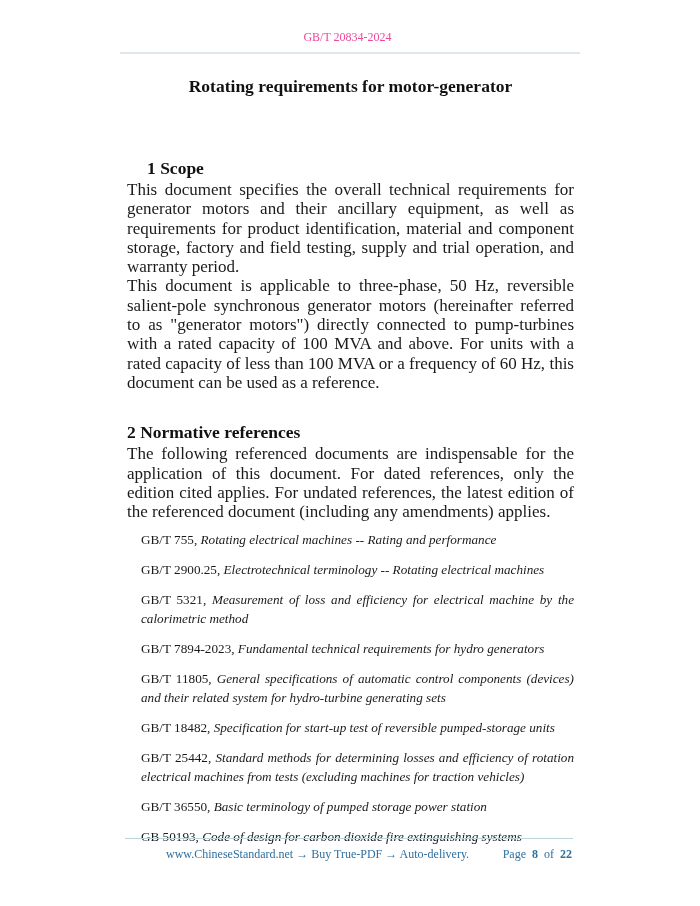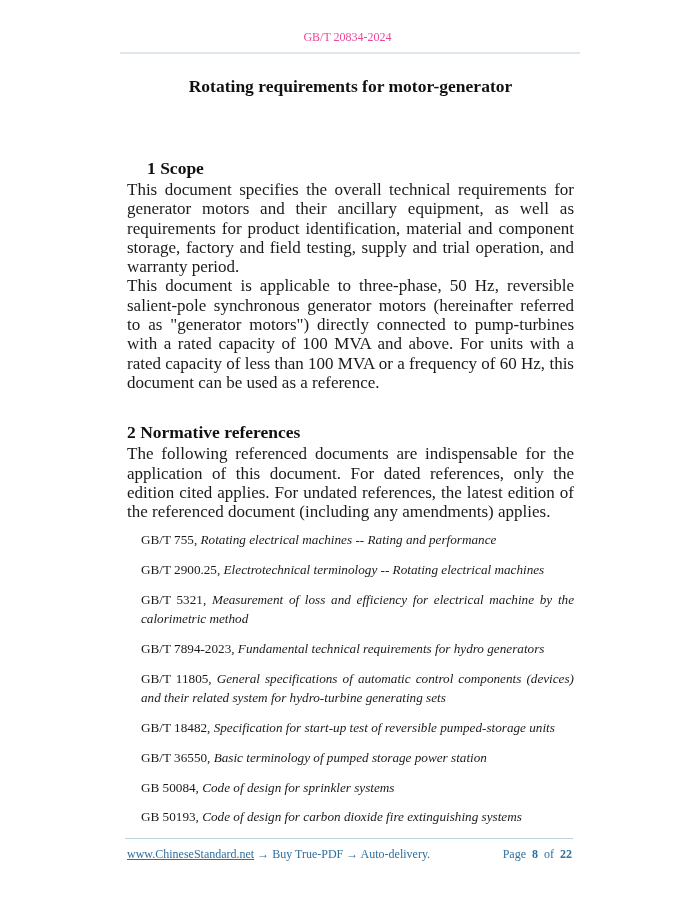--- a/index.html
+++ b/index.html
@@ -91,21 +91,21 @@
       top: 847px;
       left: 127px;
       width: 445px;
       font-size: 12px;
       color: #2e6f9e;
       display: flex;
       justify-content: space-between;
     }
     .footer a {
       color: #2e6f9e;
-      text-decoration: underline;
+      margin-left: 39px;
     }
     .footer .num {
       font-weight: bold;
     }
   </style>
 </head>
 <body>
 
 <div class="header">
   <span>GB/T 20834-2024</span>
@@ -122,22 +122,22 @@
   <h2 class="norm-heading">2 Normative references</h2>
   <p class="body p3">The following referenced documents are indispensable for the application of this document. For dated references, only the edition cited applies. For undated references, the latest edition of the referenced document (including any amendments) applies.</p>
 
   <ul class="refs">
     <li><span>GB/T 755,</span> <span class="ref-title">Rotating electrical machines -- Rating and performance</span></li>
     <li><span>GB/T 2900.25,</span> <span class="ref-title">Electrotechnical terminology -- Rotating electrical machines</span></li>
     <li><span>GB/T 5321,</span> <span class="ref-title">Measurement of loss and efficiency for electrical machine by the calorimetric method</span></li>
     <li><span>GB/T 7894-2023,</span> <span class="ref-title">Fundamental technical requirements for hydro generators</span></li>
     <li><span>GB/T 11805,</span> <span class="ref-title">General specifications of automatic control components (devices) and their related system for hydro-turbine generating sets</span></li>
     <li><span>GB/T 18482,</span> <span class="ref-title">Specification for start-up test of reversible pumped-storage units</span></li>
+    <li><span>GB/T 25442,</span> <span class="ref-title">Standard methods for determining losses and efficiency of rotation electrical machines from tests (excluding machines for traction vehicles)</span></li>
     <li><span>GB/T 36550,</span> <span class="ref-title">Basic terminology of pumped storage power station</span></li>
-    <li><span>GB 50084,</span> <span class="ref-title">Code of design for sprinkler systems</span></li>
     <li><span>GB 50193,</span> <span class="ref-title">Code of design for carbon dioxide fire extinguishing systems</span></li>
   </ul>
 </div>
 
 <div class="footer-rule"></div>
 <div class="footer">
   <span>
     <a>www.ChineseStandard.net</a><span> → Buy True-PDF → Auto-delivery.</span>
   </span>
   <span>

